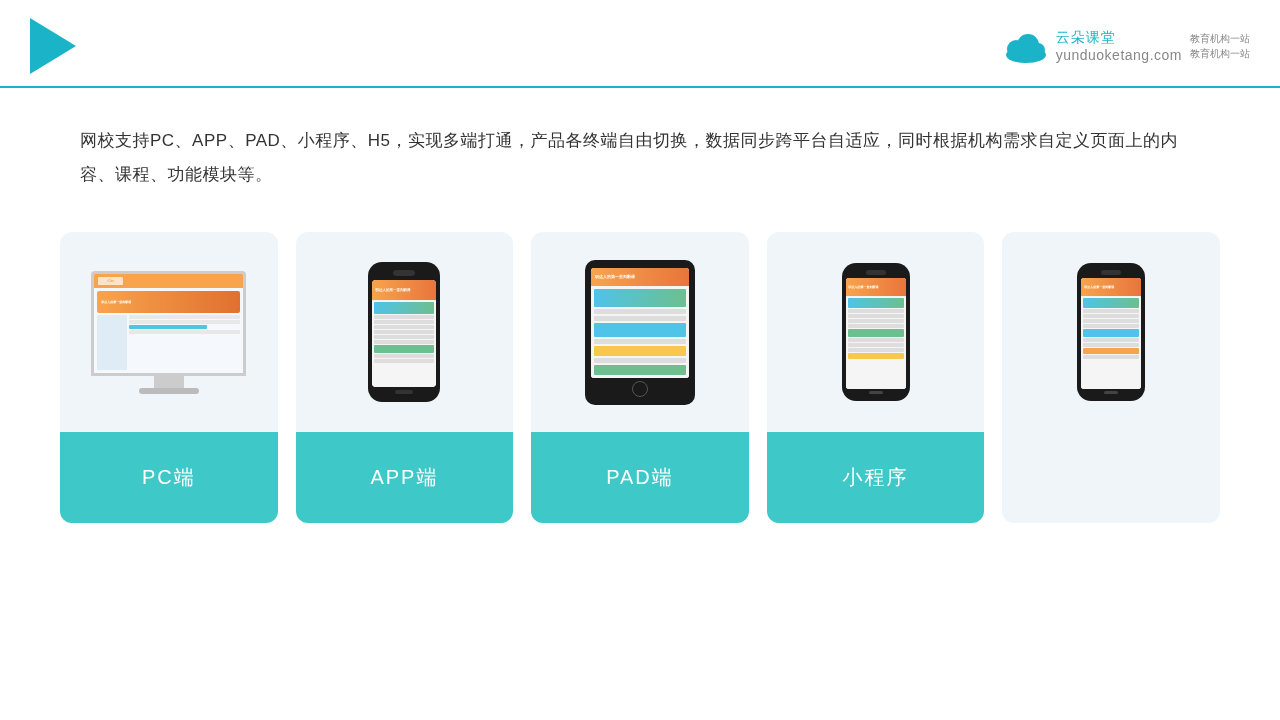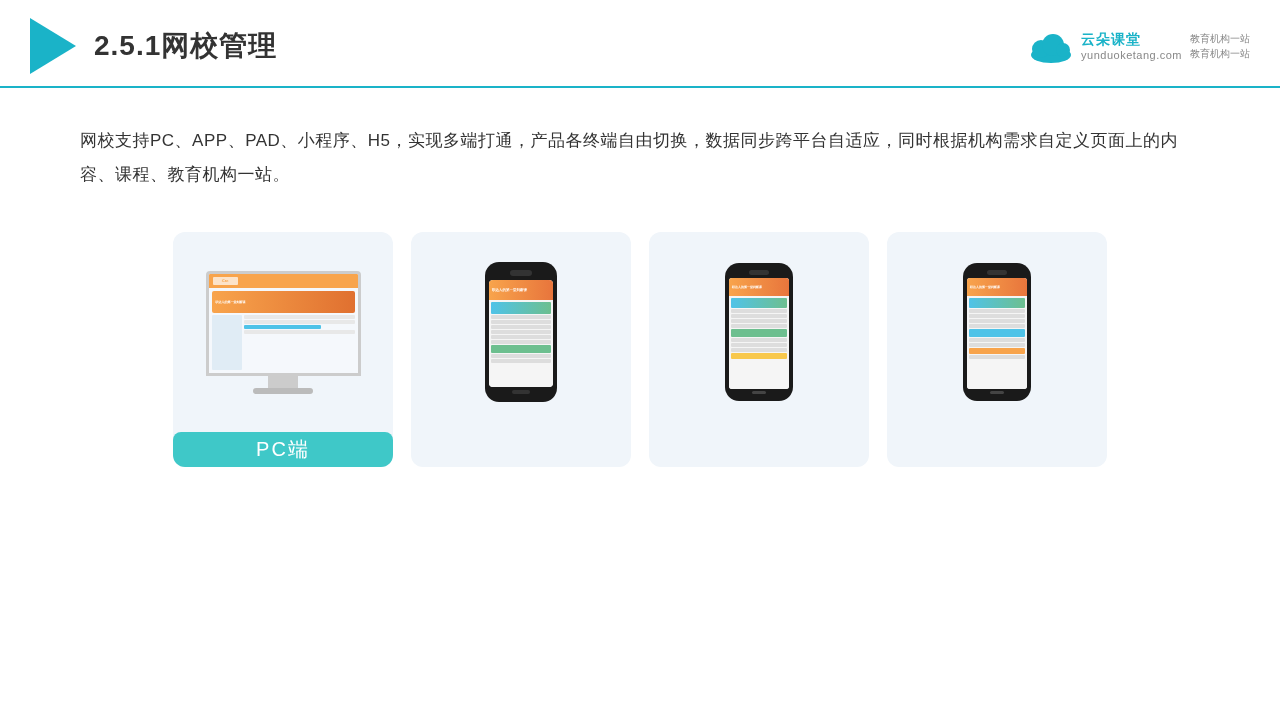--- a/index.html
+++ b/index.html
@@ -42,26 +42,26 @@
       align-items: center;
       gap: 8px;
     }
     .cloud-logo {
       display: flex;
       flex-direction: column;
       align-items: center;
     }
     .cloud-text-main {
       font-size: 14px;
-      font-weight: bold;
+      font-weight: normal;
       color: #1ab3c8;
       letter-spacing: 1px;
     }
     .cloud-text-sub {
-      font-size: 11px;
+      font-size: 14px;
       color: #888;
       letter-spacing: 0.5px;
     }
     .brand-tagline {
       display: flex;
       flex-direction: column;
       font-size: 10px;
       color: #888;
       line-height: 1.5;
     }
@@ -101,23 +101,22 @@
       justify-content: center;
       padding: 16px;
     }
     .card-label {
       width: 100%;
       background: #3fc8c8;
       color: white;
       font-size: 20px;
       font-weight: 500;
       text-align: center;
-      padding: 4px 0;
+      padding: 32px 0;
       letter-spacing: 2px;
-      border-radius: 8px;
     }
 
     
     .monitor {
       display: flex;
       flex-direction: column;
       align-items: center;
     }
     .monitor-screen {
       width: 155px;
@@ -309,21 +308,20 @@
       border-radius: 2px;
       margin-top: 2px;
     }
   </style>
 </head>
 <body>
 
 <div class="header">
   <div class="header-left">
     <div class="logo-triangle"></div>
-    <h1 class="page-title">2.5.1网校管理</h1>
   </div>
   <div class="header-right">
     <div class="cloud-logo">
       <div style="display:flex;align-items:center;gap:6px;">
 
         <svg width="48" height="34" viewBox="0 0 48 34">
           <ellipse cx="24" cy="26" rx="20" ry="8" fill="#1ab3c8"></ellipse>
           <circle cx="14" cy="20" r="9" fill="#1ab3c8"></circle>
           <circle cx="26" cy="16" r="11" fill="#1ab3c8"></circle>
           <circle cx="36" cy="21" r="7" fill="#1ab3c8"></circle>
@@ -335,21 +333,21 @@
       </div>
     </div>
     <div class="brand-tagline">
       <span>教育机构一站</span>
       <span>教育机构一站</span>
     </div>
   </div>
 </div>
 
 <div class="description">
-  <p>网校支持PC、APP、PAD、小程序、H5，实现多端打通，产品各终端自由切换，数据同步跨平台自适应，同时根据机构需求自定义页面上的内容、课程、教育机构一站。</p>
+  <p>网校支持PC、APP、PAD、小程序、H5，实现多端打通，产品各终端自由切换，数据同步跨平台自适应，同时根据机构需求自定义页面上的内容、课程、功能模块等。</p>
 </div>
 
 <div class="cards-container">
 
   <div class="card">
     <div class="card-image-area">
       <div class="monitor">
         <div class="monitor-screen">
           <div style="width:100%;height:100%;background:#fff;display:flex;flex-direction:column;">
             <div style="height:14px;background:#f8a44c;display:flex;align-items:center;padding:0 4px;gap:2px;">
@@ -395,22 +393,48 @@
             <div class="phone-row"></div>
             <div class="phone-row"></div>
             <div style="height:8px;background:#6dbf8f;border-radius:1px;"></div>
             <div class="phone-row"></div>
             <div class="phone-row"></div>
           </div>
         </div>
         <div class="phone-home"></div>
       </div>
     </div>
-  </div>
-
+    <div class="card-label">APP端</div>
+  </div>
+
+  <div class="card">
+    <div class="card-image-area">
+      <div class="tablet-body">
+        <div class="tablet-screen">
+          <div class="tablet-header">
+            <div style="height:100%;display:flex;align-items:center;padding:0 4px;">
+              <span style="font-size:4px;color:white;font-weight:bold;">职达人的第一堂判断课</span>
+            </div>
+          </div>
+          <div class="tablet-body-content">
+            <div class="tablet-row-wide"></div>
+            <div class="tablet-row"></div>
+            <div class="tablet-row"></div>
+            <div style="height:14px;background:#4fc3e8;border-radius:1px;"></div>
+            <div class="tablet-row"></div>
+            <div style="height:10px;background:#f8c84c;border-radius:1px;"></div>
+            <div class="tablet-row"></div>
+            <div style="height:10px;background:#6dbf8f;border-radius:1px;"></div>
+          </div>
+        </div>
+        <div class="tablet-home-btn"></div>
+      </div>
+    </div>
+    <div class="card-label">PAD端</div>
+  </div>
 
   <div class="card">
     <div class="card-image-area">
       <div class="phone-mini">
         <div class="phone-mini-notch"></div>
         <div class="phone-mini-screen">
           <div class="phone-mini-header">
             <div style="height:100%;display:flex;align-items:center;padding:0 3px;">
               <span style="font-size:3px;color:white;font-weight:bold;">职达人的第一堂判断课</span>
             </div>
@@ -424,20 +448,21 @@
             <div style="height:8px;background:#6dbf8f;border-radius:1px;"></div>
             <div class="phone-mini-row"></div>
             <div class="phone-mini-row"></div>
             <div class="phone-mini-row"></div>
             <div style="height:6px;background:#f8c84c;border-radius:1px;"></div>
           </div>
         </div>
         <div class="phone-mini-home"></div>
       </div>
     </div>
+    <div class="card-label">小程序</div>
   </div>
 
   <div class="card">
     <div class="card-image-area">
       <div class="phone-mini">
         <div class="phone-mini-notch"></div>
         <div class="phone-mini-screen">
           <div class="phone-mini-header">
             <div style="height:100%;display:flex;align-items:center;padding:0 3px;">
               <span style="font-size:3px;color:white;font-weight:bold;">职达人的第一堂判断课</span>

